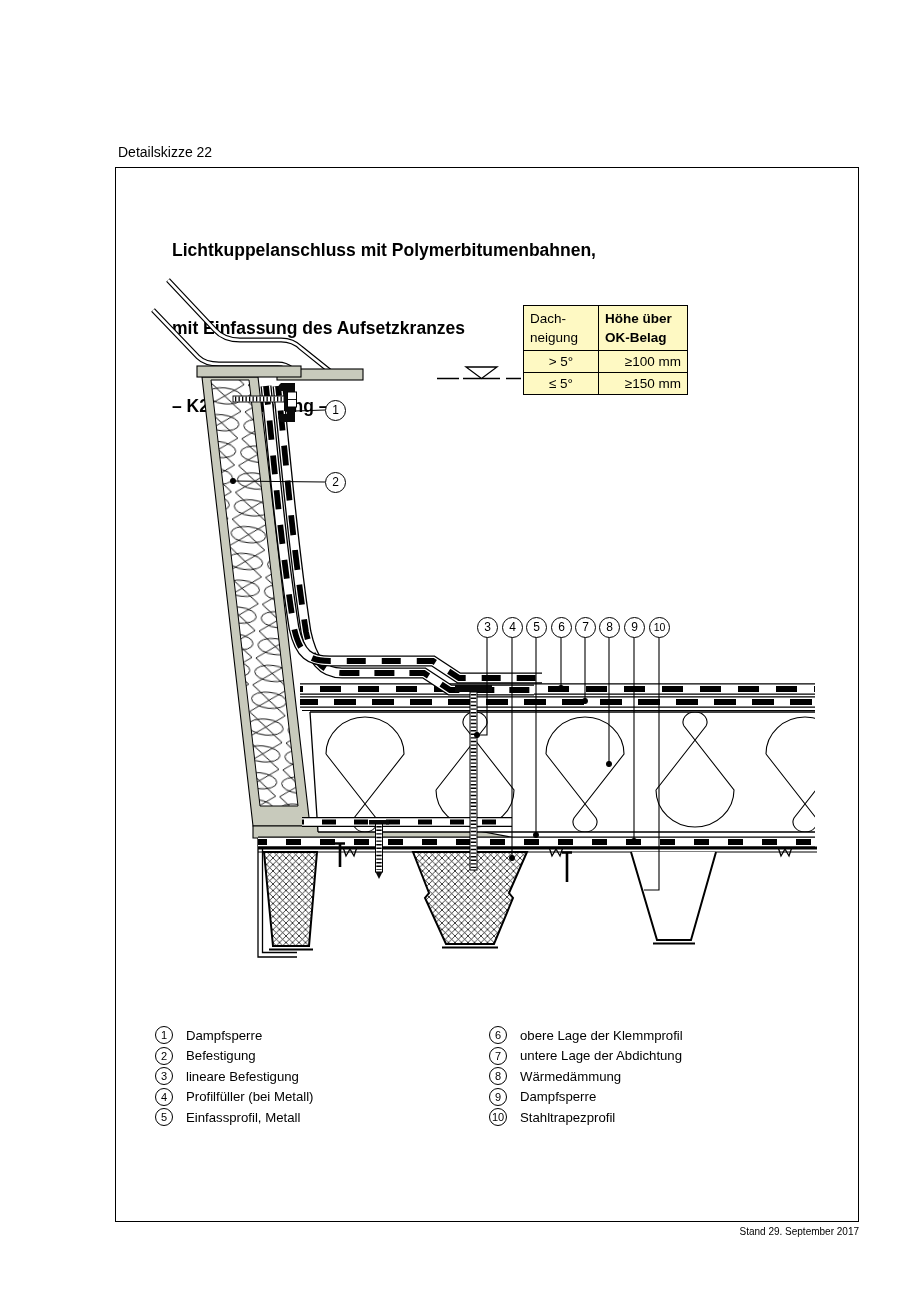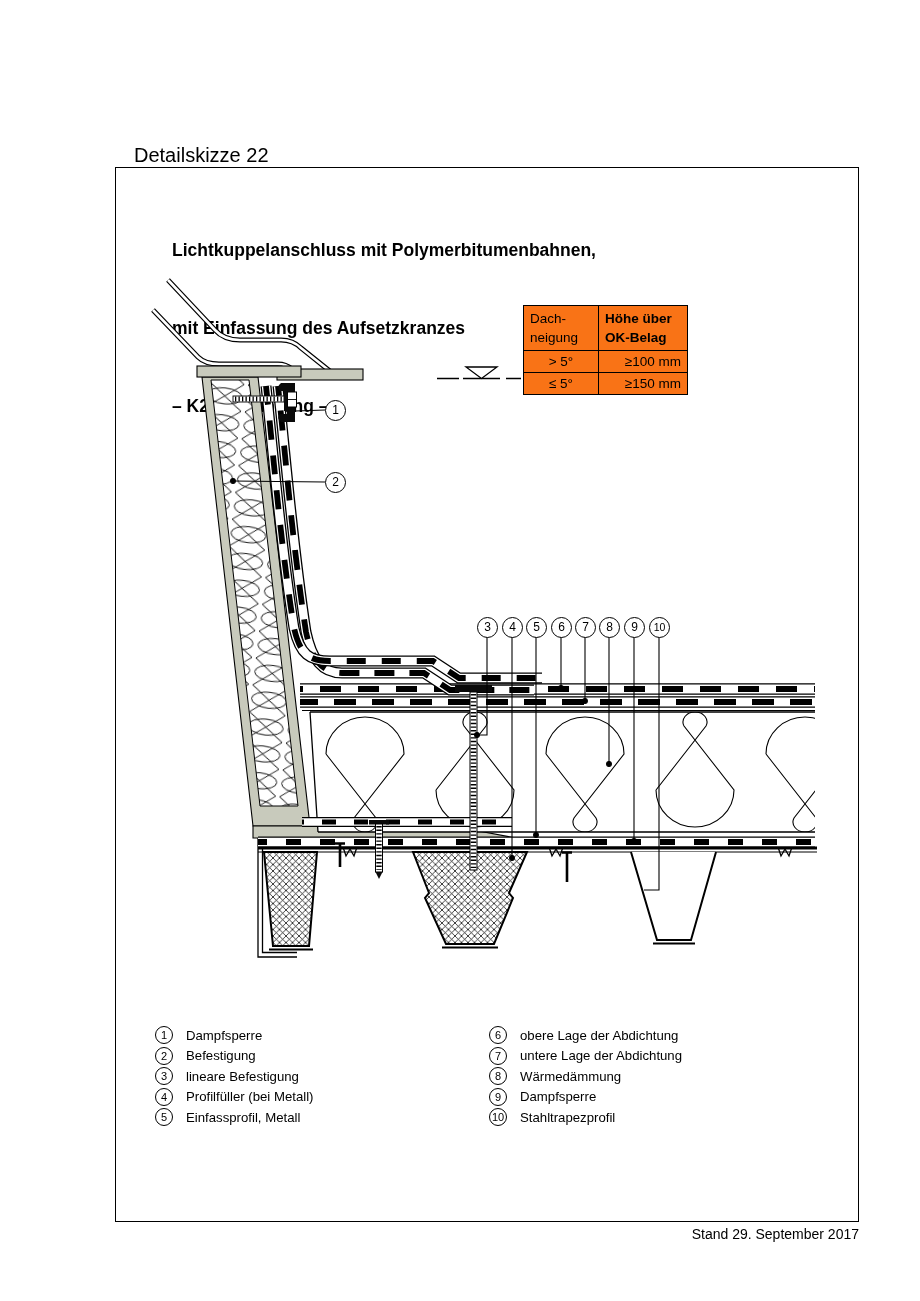--- a/index.html
+++ b/index.html
@@ -1,39 +1,39 @@
 <!DOCTYPE html>
 <html><head>
 <meta charset="utf-8">
 <style>
   html,body{margin:0;padding:0;background:#fff;}
   .page{position:relative;width:920px;height:1301px;background:#fff;
         font-family:"Liberation Sans","DejaVu Sans",sans-serif;color:#000;overflow:hidden;}
-  .heading{position:absolute;left:134px;top:144px;font-size:20px;}
+  .heading{position:absolute;left:118px;top:144px;font-size:14px;}
   .frame{position:absolute;left:115px;top:167px;width:742px;height:1053px;border:1.6px solid #000;}
   .title-block{position:absolute;left:172px;top:185px;font-size:17.5px;font-weight:bold;line-height:26px;white-space:pre;}
   .drawing-svg{position:absolute;left:0;top:0;width:920px;height:1301px;}
   
   .spec-table{position:absolute;left:523px;top:305px;border-collapse:collapse;font-size:13.5px;}
-  .spec-table td{border:1.4px solid #000;padding:0 6px;background:#f97316;}
+  .spec-table td{border:1.4px solid #000;padding:0 6px;background:#fef9c3;}
   .spec-table .hdr{height:44px;line-height:19px;vertical-align:middle;}
   .spec-table .c1{width:62px;text-align:left;}
   .spec-table .c2{width:76px;text-align:left;font-weight:bold;}
   .spec-table .val1{text-align:center;height:21px;}
   .spec-table .val2{text-align:right;height:21px;}
   
   .callout{position:absolute;width:19px;height:19px;border:1.4px solid #000;border-radius:50%;
            background:#fff;font-size:12px;line-height:19px;text-align:center;z-index:5;}
   
   .legend-col{position:absolute;font-size:13.2px;}
   .legend-row{display:flex;align-items:center;height:20.5px;}
   .legend-num{flex:0 0 auto;width:16px;height:16px;border:1.1px solid #000;border-radius:50%;
               font-size:11px;line-height:16px;text-align:center;margin-right:13px;background:#fff;}
   .legend-label{white-space:nowrap;}
-  .footer{position:absolute;right:61px;top:1226px;font-size:14px;}
+  .footer{position:absolute;right:61px;top:1226px;font-size:10px;}
 </style>
 </head>
 <body>
 
 <div class="page">
 
   <div class="heading">Detailskizze 22</div>
 
   <div class="frame"></div>
 
@@ -235,21 +235,21 @@
       <span class="legend-label">Profilfüller (bei Metall)</span>
     </div>
     <div class="legend-row">
       <span class="legend-num">5</span>
       <span class="legend-label">Einfassprofil, Metall</span>
     </div>
   </div>
   <div class="legend-col" style="left:489px;top:1025px;">
     <div class="legend-row">
       <span class="legend-num">6</span>
-      <span class="legend-label">obere Lage der Abdichtung</span>
+      <span class="legend-label">obere Lage der Klemmprofil</span>
     </div>
     <div class="legend-row">
       <span class="legend-num">7</span>
       <span class="legend-label">untere Lage der Abdichtung</span>
     </div>
     <div class="legend-row">
       <span class="legend-num">8</span>
       <span class="legend-label">Wärmedämmung</span>
     </div>
     <div class="legend-row">

